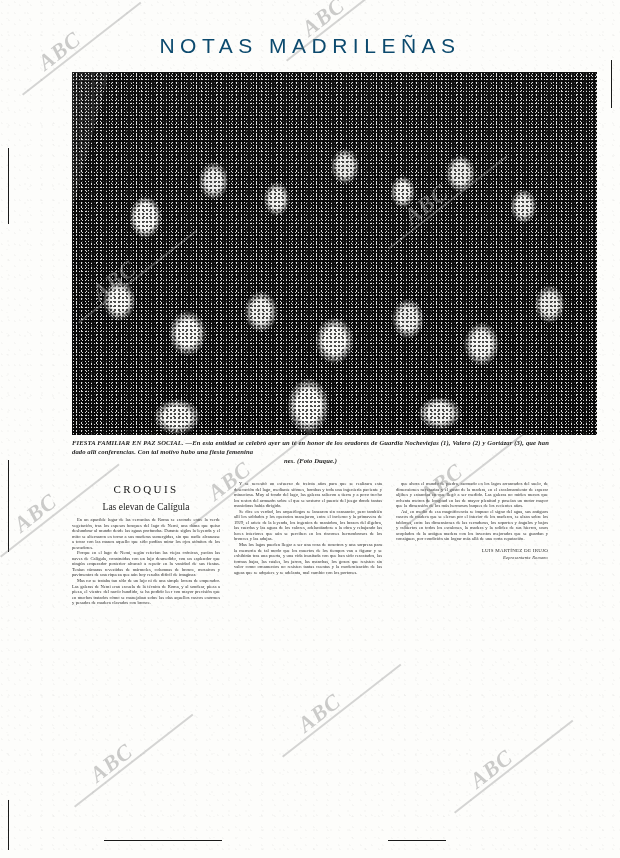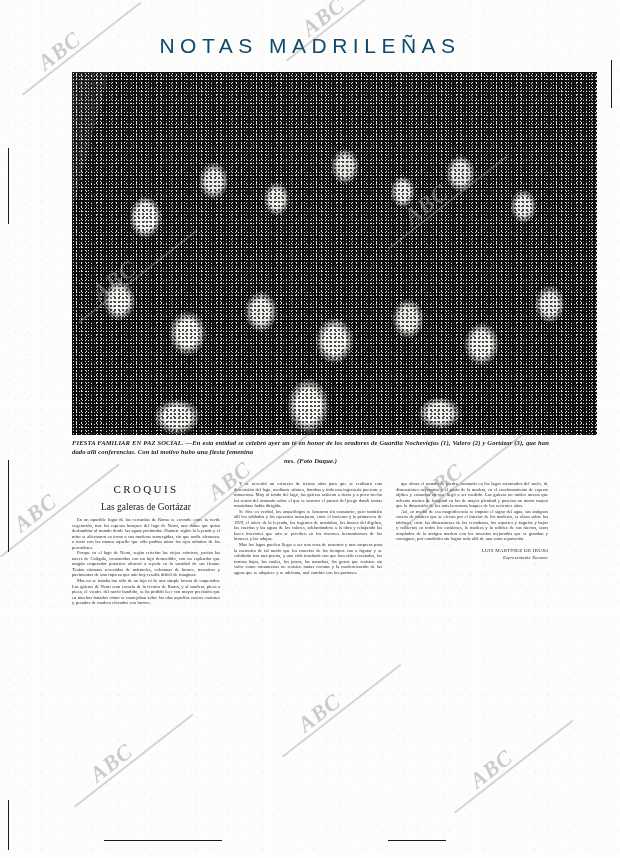--- a/index.html
+++ b/index.html
@@ -248,21 +248,21 @@
     <div class="wm wm-dark" style="left:330px; top:120px; font-size:23px; transform:rotate(-38deg);">ABC</div>
     <div class="wm-slash wm-slash-dark" style="left:316px; top:176px; width:150px; height:2px; transform:rotate(-38deg);"></div>
   </div>
 
   <div id="caption">
     <span>FIESTA FAMILIAR EN PAZ SOCIAL</span><span>. —En esta entidad se celebró ayer un té en honor de los oradores de Guardia Nocheviejas (1), Valero (2) y Gortázar (3), que han dado allí conferencias. Con tal motivo hubo una fiesta femenina</span>
     <span id="caption-last">nes. (Foto Duque.)</span>
   </div>
 
   <div id="croquis-title">CROQUIS</div>
-  <div id="croquis-subtitle">Las galeras de Gortázar</div>
+  <div id="croquis-subtitle">Las elevan de Calígula</div>
 
   <div class="column degraded" id="col-1">
     <p>En un apacible lugar de las cercanías de Roma se esconde entre la verde vegetación, tras los espesos bosques del lago de Nemi, una dama que quiso deslumbrar al mundo desde las aguas profundas. Durante siglos la leyenda y el mito se alternaron en torno a sus maderas sumergidas, sin que nadie alcanzase a tocar con las manos aquello que sólo podían mirar los ojos atónitos de los pescadores.</p>
     <p>Porque en el lago de Nemi, según referían las viejas crónicas, yacían las naves de Calígula, construidas con un lujo desmedido, con un esplendor que ningún emperador posterior alcanzó a repetir en la vanidad de sus fiestas. Tenían cámaras revestidas de mármoles, columnas de bronce, mosaicos y pavimentos de una riqueza que aún hoy resulta difícil de imaginar.</p>
     <p>Mas no se trataba tan sólo de un lujo ni de una simple locura de emperador. Las galeras de Nemi eran escuela de la técnica de Roma, y al sondear, pieza a pieza, el vientre del navío hundido, se ha podido leer con mayor precisión que en muchos tratados cómo se manejaban sobre las olas aquellos cascos enormes y pesados de madera clavados con bronce.</p>
   </div>
 
   <div class="column degraded" id="col-2">
     <p>Y se necesitó un esfuerzo de treinta años para que se realizara esta desecación del lago, mediante sifones, bombas y toda una ingeniería paciente y minuciosa. Muy al fondo del lago, las galeras salieron a tierra y a poco trecho los restos del armazón sobre el que se sostuvo el puente del juego donde tantas maniobras había dirigido.</p>
     <p>Se dice en verdad, los arqueólogos se lanzaron sin cansancio, pero también allí los soldados y los operarios manejaron, entre el invierno y la primavera de 1929, el ariete de la leyenda, los ingenios de maniobra, los brazos del álgebra, las cuerdas y las aguas de los calores, adelantándose a la obra y rebajando las luces interiores que aún se perciben en los rincones herrumbrosos de los bronces y las adujas.</p>

